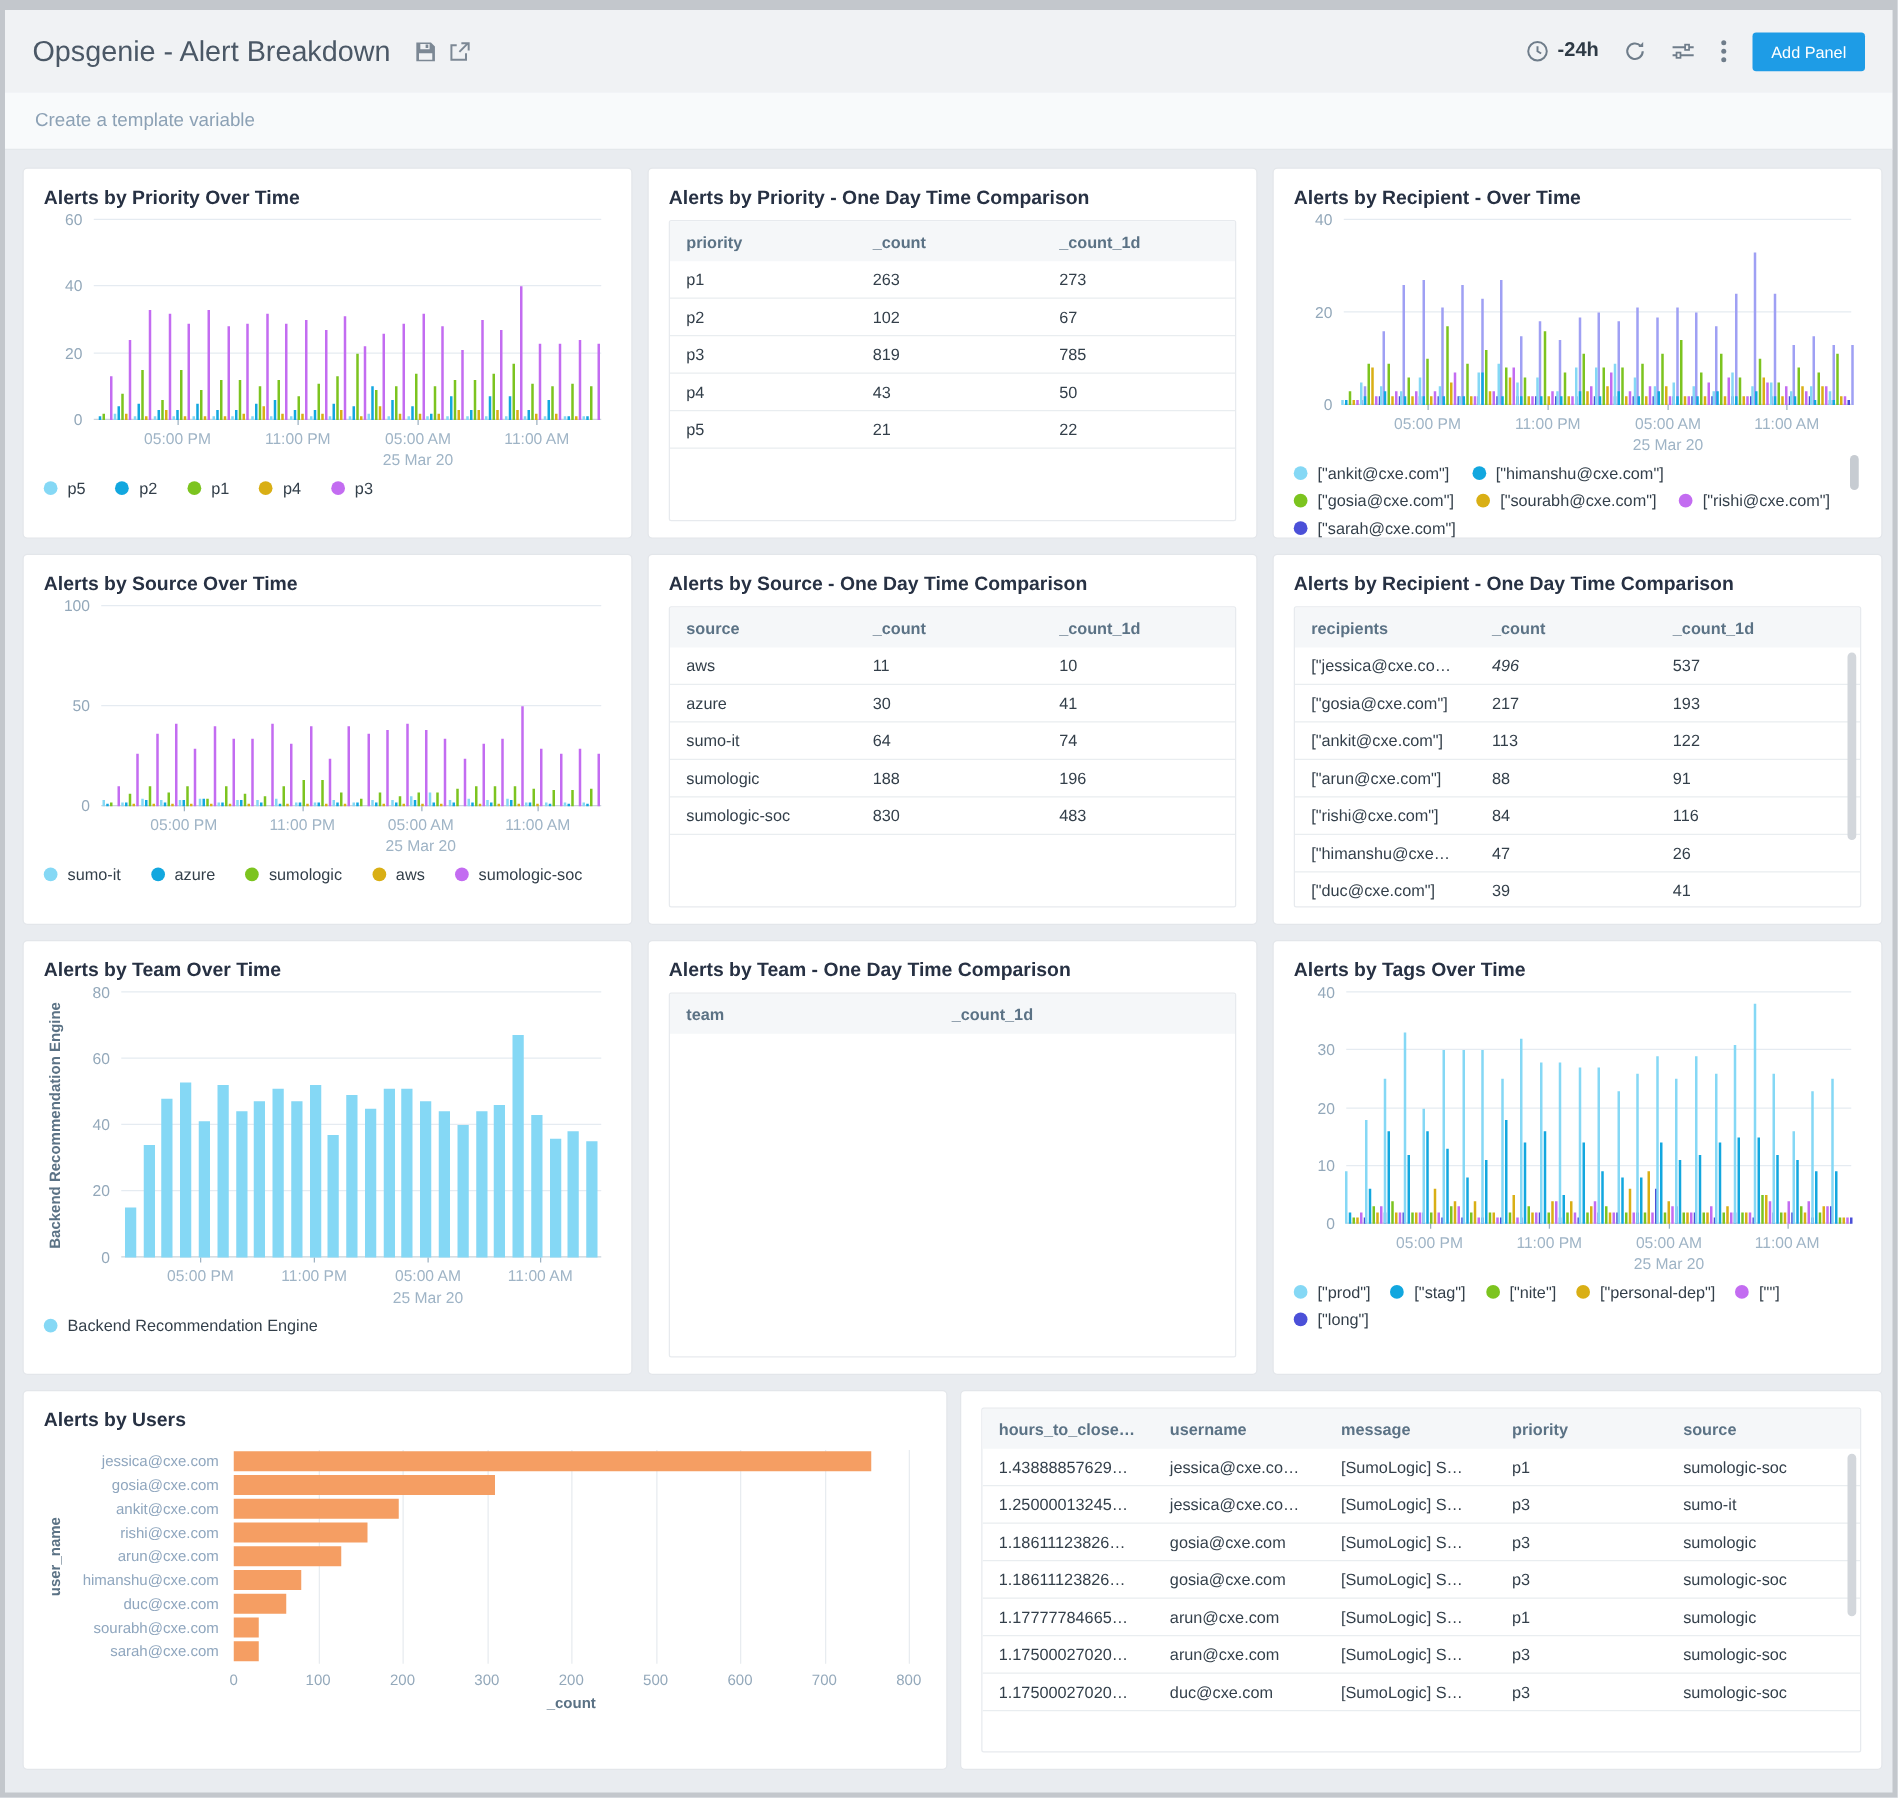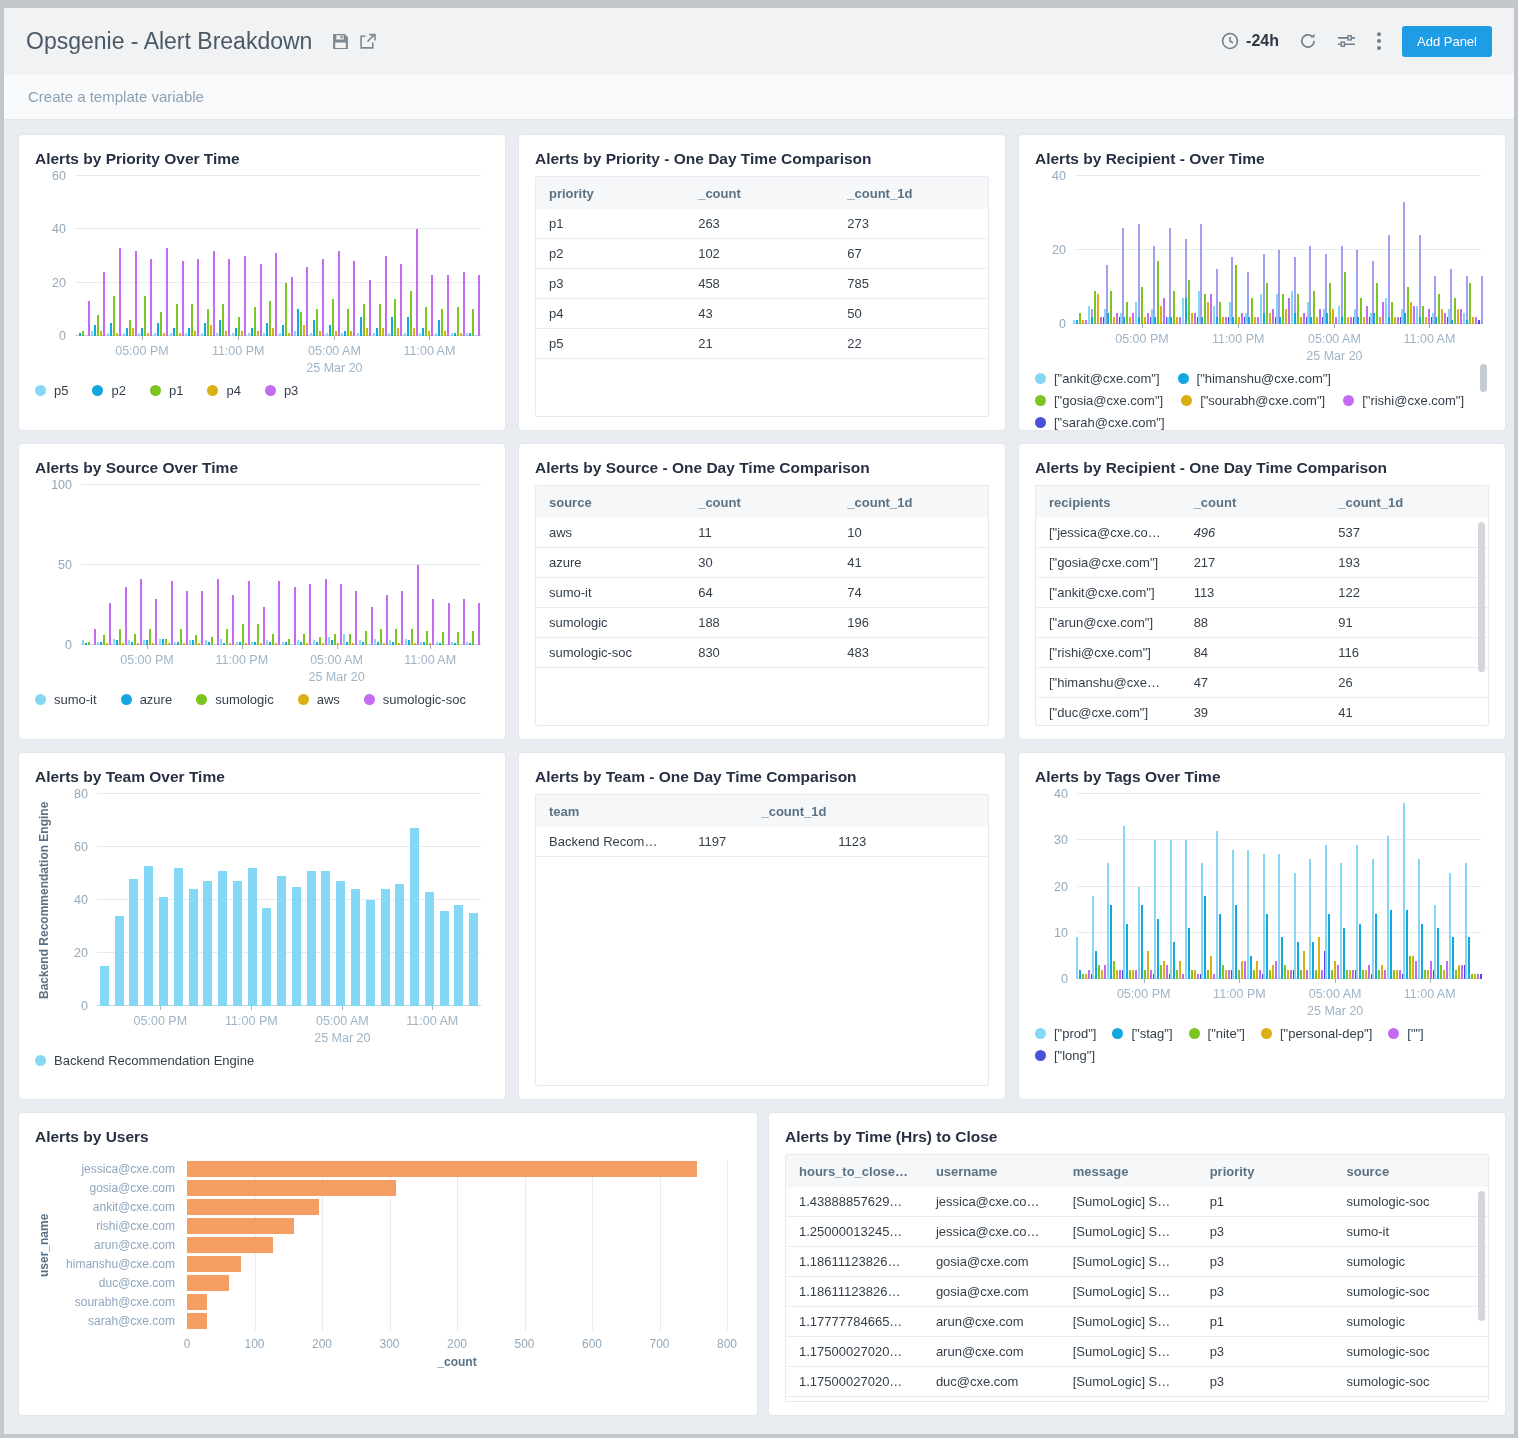--- a/index.html
+++ b/index.html
@@ -300,21 +300,21 @@
               <div class="td" style="width: 33%;">263</div>
               <div class="td" style="width: 31%;">273</div>
             </div>
             <div class="trow">
               <div class="td" style="width: 33%;">p2</div>
               <div class="td" style="width: 33%;">102</div>
               <div class="td" style="width: 31%;">67</div>
             </div>
             <div class="trow">
               <div class="td" style="width: 33%;">p3</div>
-              <div class="td" style="width: 33%;">458</div>
+              <div class="td" style="width: 33%;">819</div>
               <div class="td" style="width: 31%;">785</div>
             </div>
             <div class="trow">
               <div class="td" style="width: 33%;">p4</div>
               <div class="td" style="width: 33%;">43</div>
               <div class="td" style="width: 31%;">50</div>
             </div>
             <div class="trow">
               <div class="td" style="width: 33%;">p5</div>
               <div class="td" style="width: 33%;">21</div>
@@ -858,25 +858,20 @@
       </section>
 
       <section class="panel h348">
         <h2>Alerts by Team - One Day Time Comparison</h2>
         <div class="dtable" id="t-team">
             <div class="thead">
               <div class="th" style="width: 47%;">team</div>
               <div class="th" style="width: 46%;">_count_1d</div>
               <div class="th" style="width: 7%;"></div>
             </div>
-            <div class="trow">
-              <div class="td" style="width: 33%;">Backend Recom…</div>
-              <div class="td" style="width: 31%;">1197</div>
-              <div class="td" style="width: 36%;">1123</div>
-            </div>
           </div>
       </section>
 
       <section class="panel h348">
         <h2>Alerts by Tags Over Time</h2>
         <div class="tchart" id="c-tags" style="height: 223px;">
             <div class="gl base" style="left: 42px; width: 404px; bottom: 38px;"></div>
             <div class="ytl" style="left: 0px; width: 33px; bottom: 31px;">0</div>
             <div class="gl" style="left: 42px; width: 404px; bottom: 84.25px;"></div>
             <div class="ytl" style="left: 0px; width: 33px; bottom: 77.25px;">10</div>
@@ -1120,21 +1115,20 @@
             <div class="hrow-label" style="left: 0px; width: 140px; top: 141px;">sourabh@cxe.com</div>
             <div class="hbar" style="left: 152px; top: 140px; height: 16px; width: 20.3px; background: rgb(245, 158, 99);"></div>
             <div class="hrow-label" style="left: 0px; width: 140px; top: 160px;">sarah@cxe.com</div>
             <div class="hbar" style="left: 152px; top: 159px; height: 16px; width: 20.3px; background: rgb(245, 158, 99);"></div>
             <div class="hxlab" style="left: 382px; top: 201px; width: 80px;">_count</div>
             <div class="ylab" style="left: 2px; top: 6px; height: 171px;">user_name</div>
           </div>
       </section>
 
       <section class="panel h304">
-        <h2>Alerts by Time (Hrs) to Close</h2>
         <div class="dtable" id="t-hours">
             <div class="thead">
               <div class="th" style="width: 19.5%;">hours_to_close…</div>
               <div class="th" style="width: 19.5%;">username</div>
               <div class="th" style="width: 19.5%;">message</div>
               <div class="th" style="width: 19.5%;">priority</div>
               <div class="th" style="width: 20%;">source</div>
             </div>
             <div class="trow">
               <div class="td" style="width: 19.5%;">1.43888857629…</div>

